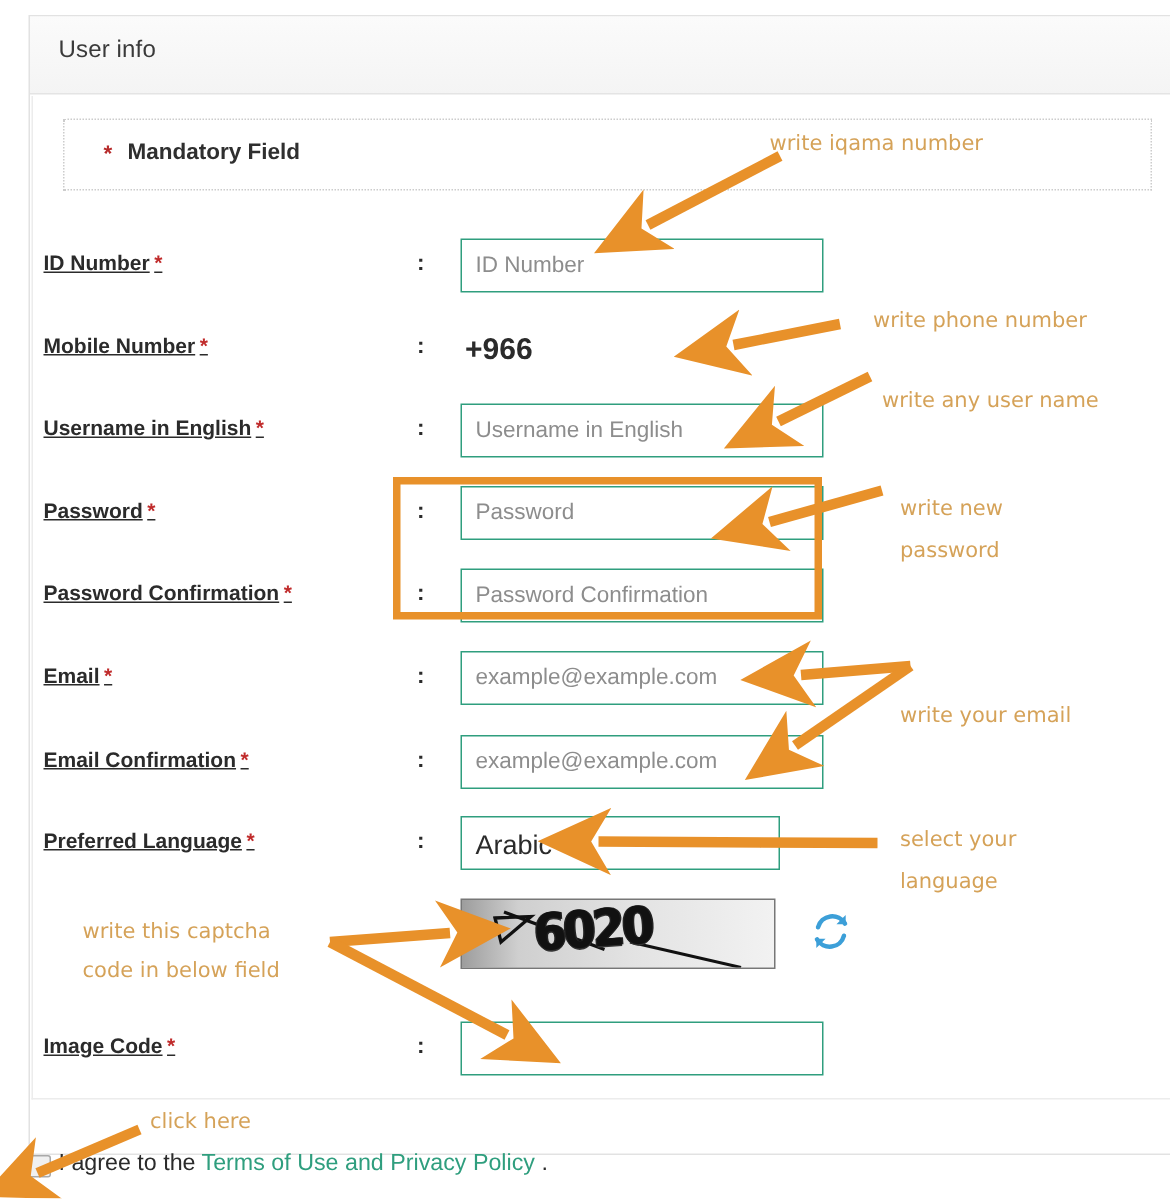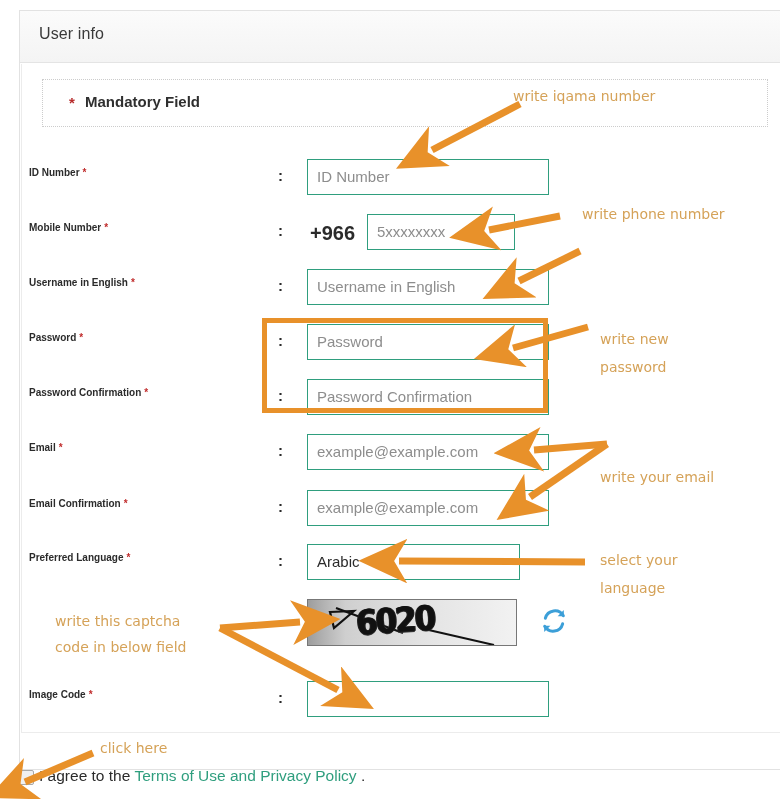--- a/index.html
+++ b/index.html
@@ -98,24 +98,25 @@
   .form-row {
     position: absolute;
     left: 0;
     width: 100%;
     height: 40px;
   }
   .field-label {
     position: absolute;
     left: 7px;
     top: 8px;
-    font-size: 10px;
+    font-size: 14px;
     font-weight: bold;
     color: #2b2b2b;
     white-space: nowrap;
+    text-decoration: underline;
   }
   .field-label .req {
     color: #c02b2b;
     font-weight: bold;
     margin-left: 3px;
   }
   .colon {
     position: absolute;
     left: 256px;
     top: 8px;
@@ -139,21 +140,21 @@
     left: 9px;
     top: 8px;
     font-size: 15px;
     color: #8d8d8d;
     white-space: nowrap;
   }
   .tbox .val {
     position: absolute;
     left: 9px;
     top: 8px;
-    font-size: 15px;
+    font-size: 18px;
     color: #2b2b2b;
     white-space: nowrap;
   }
 
   
   .cc {
     position: absolute;
     left: 288px;
     top: 8px;
     font-size: 20px;
@@ -290,23 +291,20 @@
           <div class="ph">ID Number</div>
         </div>
       </div>
 
       <div class="form-row" style="top:150px">
         <div class="field-label">
           <span>Mobile Number</span><span class="req">*</span>
         </div>
         <div class="colon">:</div>
         <div class="cc">+966</div>
-        <div class="tbox mobile">
-          <div class="ph">5xxxxxxxx</div>
-        </div>
       </div>
 
       <div class="form-row" style="top:205px">
         <div class="field-label">
           <span>Username in English</span><span class="req">*</span>
         </div>
         <div class="colon">:</div>
         <div class="tbox">
           <div class="ph">Username in English</div>
         </div>
@@ -429,20 +427,21 @@
       <line x1="220" y1="628" x2="300" y2="622" stroke="#e8912a" stroke-width="7" marker-end="url(#ah)"></line>
       <line x1="220" y1="628" x2="338" y2="690" stroke="#e8912a" stroke-width="7" marker-end="url(#ah)"></line>
 
       <line x1="93" y1="753" x2="25" y2="782" stroke="#e8912a" stroke-width="7" marker-end="url(#ah)"></line>
     </svg>
 
     <div class="hl-box" style="left:262px;top:318px;width:286px;height:95px;"></div>
 
     <div class="anno-text" style="left:513px;top:87px">write iqama number</div>
     <div class="anno-text" style="left:582px;top:205px">write phone number</div>
+    <div class="anno-text" style="left:588px;top:258px">write any user name</div>
     <div class="anno-text" style="left:600px;top:330px">write new</div>
     <div class="anno-text" style="left:600px;top:358px">password</div>
     <div class="anno-text" style="left:600px;top:468px">write your email</div>
     <div class="anno-text" style="left:600px;top:551px">select your</div>
     <div class="anno-text" style="left:600px;top:579px">language</div>
     <div class="anno-text" style="left:55px;top:638px">code in below field</div>
     <div class="anno-text" style="left:55px;top:612px">write this captcha</div>
     <div class="anno-text" style="left:100px;top:739px">click here</div>
 
   </div>

